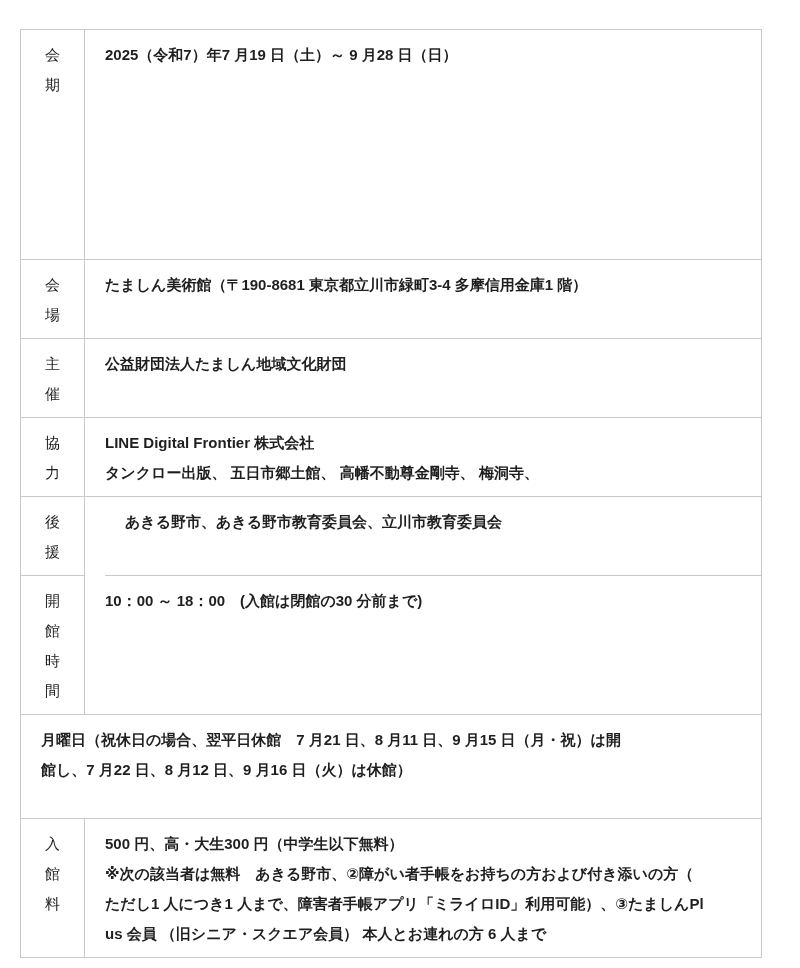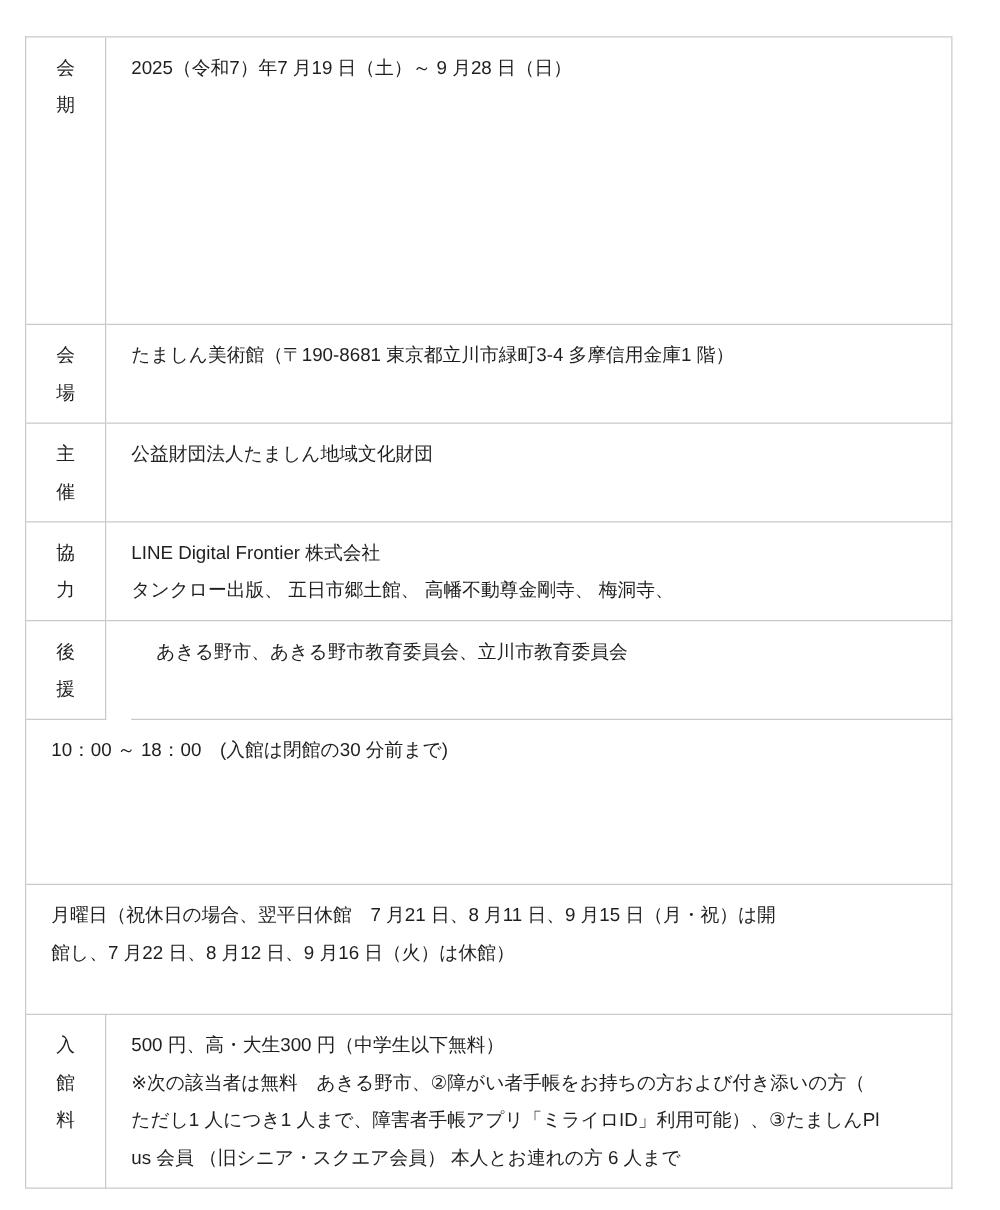--- a/index.html
+++ b/index.html
@@ -39,20 +39,21 @@
     font-size: 15px;
     line-height: 30px;
     text-align: center;
     word-break: break-all;
     white-space: normal;
   }
   .content-cell {
     flex: 1 1 auto;
     padding: 10px 14px 8px 20px;
     overflow: hidden;
+    font-weight: bold;
   }
   .line {
     font-size: 15px;
     line-height: 30px;
     white-space: pre;
     overflow: hidden;
   }
   
   .row-0 { min-height: 230px; }
   .row-1 { min-height: 78px; }
@@ -109,20 +110,23 @@
     <div class="row row-4">
       <div class="cell label-cell">
         <div class="label-text">後援</div>
       </div>
       <div class="cell content-cell">
         <div class="line">あきる野市、あきる野市教育委員会、立川市教育委員会</div>
       </div>
     </div>
 
     <div class="row row-5">
+      <div class="cell label-cell">
+        <div class="label-text">開館時間</div>
+      </div>
       <div class="cell content-cell">
         <div class="line">10：00 ～ 18：00　(入館は閉館の30 分前まで)</div>
       </div>
     </div>
 
     <div class="row row-6">
       <div class="cell content-cell">
         <div class="line">月曜日（祝休日の場合、翌平日休館　7 月21 日、8 月11 日、9 月15 日（月・祝）は開</div>
         <div class="line">館し、7 月22 日、8 月12 日、9 月16 日（火）は休館）</div>
       </div>

